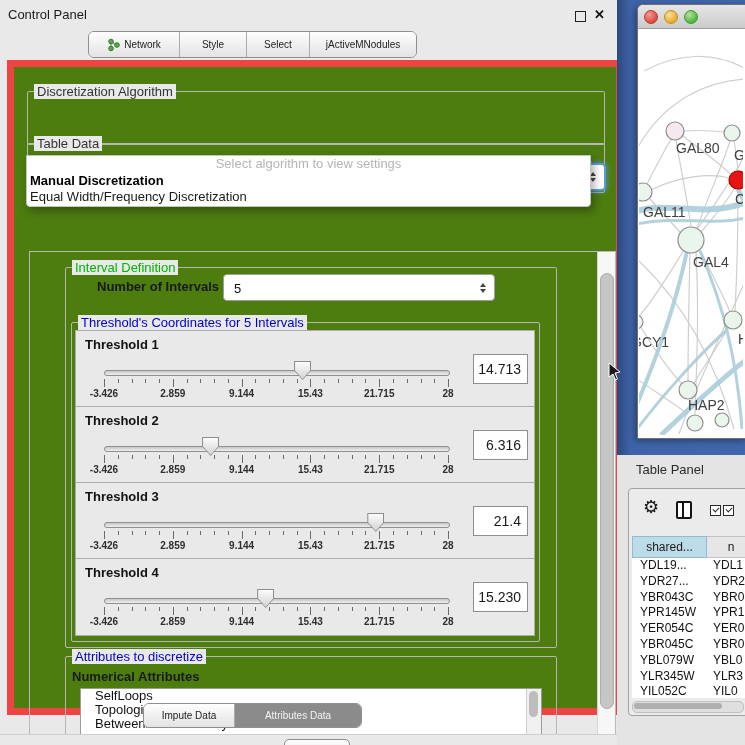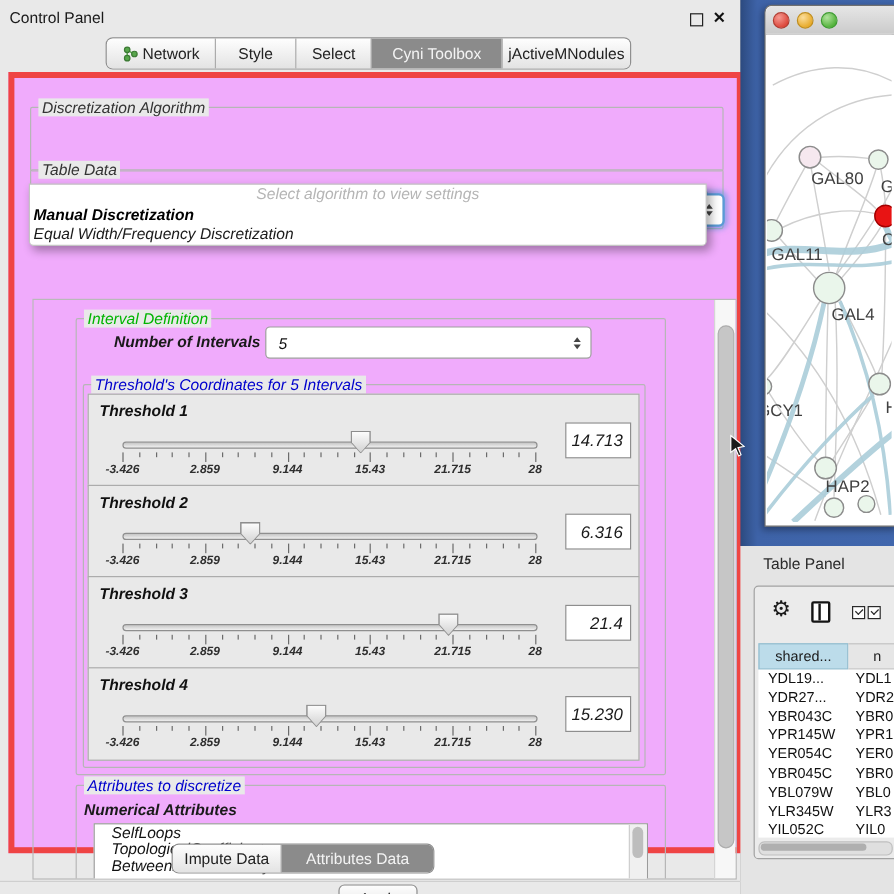--- a/index.html
+++ b/index.html
@@ -7,28 +7,28 @@
     font-family:"Liberation Sans",sans-serif;background:#3E63A8;color:#1a1a1a;}
   
   #control-panel{position:absolute;left:0;top:0;width:617px;height:745px;background:#E9E9E9;border-right:1px solid #9A9A9A;}
   .cp-title{position:absolute;left:8px;top:7px;font-size:13px;color:#1a1a1a;}
   .float-ic{position:absolute;left:575px;top:11px;width:9px;height:9px;border:1.5px solid #222;background:#E9E9E9;}
   .close-ic{position:absolute;left:594px;top:7px;font-size:13px;font-weight:bold;color:#111;}
   
   .seg-tabs{position:absolute;display:flex;border:1px solid #8F8F8F;border-radius:6px;overflow:hidden;background:#F4F4F4;}
   #top-tabs{left:88px;top:31px;height:25px;}
   #bottom-tabs{left:143px;top:703px;height:23px;}
-  .seg{display:flex;align-items:center;justify-content:center;font-size:13px;color:#222;
+  .seg{display:flex;align-items:center;justify-content:center;font-size:10px;color:#222;
     background:linear-gradient(#FEFEFE,#E3E3E3);border-left:1px solid #ABABAB;gap:4px;}
   .seg:first-child{border-left:none;}
   .seg.sel{background:#8B8B8B;color:#F4F4F4;}
   .w-net{width:90px;} .w-sty{width:66px;} .w-sel{width:62px;} .w-cyn{width:108px;} .w-jam{width:106px;}
   .w-imp{width:90px;} .w-dis{width:126px;} .w-inf{width:107px;}
   
-  #main-panel{position:absolute;left:7px;top:60px;width:602px;height:641px;background:#f0abfc;border:5px solid #ef4444;font-style:italic;}
+  #main-panel{position:absolute;left:7px;top:60px;width:602px;height:641px;background:#4d7c0f;border:7px solid #ef4444;}
   .group{position:absolute;border:1px solid #B6B6B6;border-radius:2px;}
   .gtitle{position:absolute;top:-8px;left:6px;background:#E9E9E9;padding:0 3px;font-size:13px;white-space:nowrap;}
   .g-green{color:#00B400;} .g-blue{color:#0000CD;} .g-dark{color:#333;}
   .combo{position:absolute;background:#fff;border:1px solid #9E9E9E;border-radius:4px;font-size:13px;color:#111;}
   .combo .cv{position:absolute;left:10px;top:50%;transform:translateY(-50%);}
   .spin{position:absolute;right:7px;top:50%;transform:translateY(-50%);width:7px;height:10px;}
   .spin:before,.spin:after{content:"";position:absolute;left:0;border-left:3.5px solid transparent;border-right:3.5px solid transparent;}
   .spin:before{top:0;border-bottom:4px solid #444;}
   .spin:after{bottom:0;border-top:4px solid #444;}
   
@@ -121,23 +121,20 @@
           <circle cx="4" cy="10.5" r="2.3" fill="#57A64B" stroke="#3C7A34"></circle>
           <circle cx="10" cy="7" r="2.3" fill="#57A64B" stroke="#3C7A34"></circle>
         </svg>
         <span>Network</span>
       </div>
       <div class="seg w-sty">
           <span>Style</span>
         </div>
       <div class="seg w-sel">
           <span>Select</span>
-        </div>
-      <div class="seg w-cyn sel">
-          <span>Cyni Toolbox</span>
         </div>
       <div class="seg w-jam">
           <span>jActiveMNodules</span>
         </div>
     </div>
 
     <div id="main-panel">
 
       <div class="group" style="left:13px;top:24px;width:576px;height:52px;">
         <span class="gtitle g-dark">Discretization Algorithm</span>

